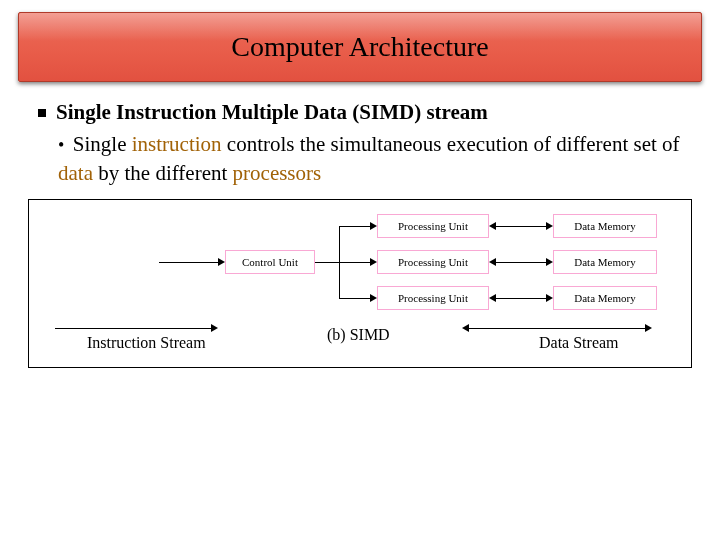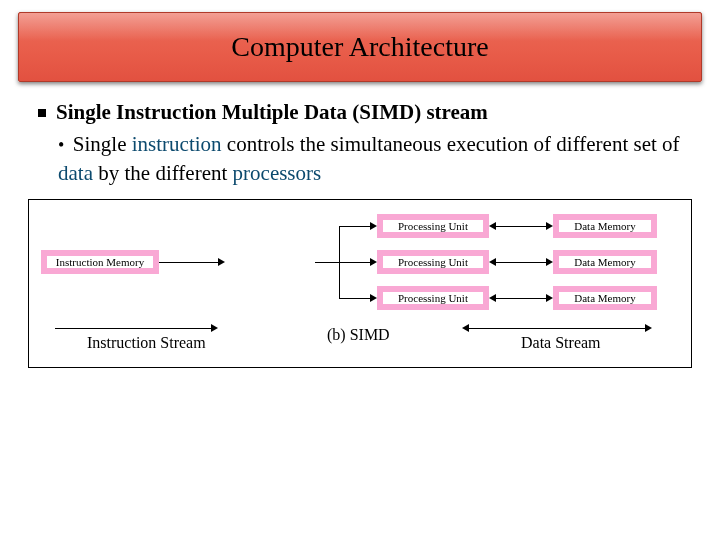--- a/index.html
+++ b/index.html
@@ -55,39 +55,39 @@
   }
   .sub {
     margin-left: 28px;
     margin-bottom: 8px;
     font-weight: normal;
   }
   .sub .dot {
     font-size: 18px;
     margin-right: 4px;
   }
-  .red { color: #0c4a6e; }
+  .red { color: #a16207; }
   .diagram-wrap {
     margin: 12px 28px 0 28px;
     border: 1px solid #000;
     background: #fff;
     padding: 10px 8px 2px 8px;
   }
   .diagram {
     position: relative;
     width: 640px;
     height: 155px;
     font-family: "Times New Roman", serif;
     font-size: 11px;
     color: #000;
     background: #fff;
   }
   .box {
     position: absolute;
-    border: 6px solid #f9a8d4;
+    border: 1px solid #f9a8d4;
     background: #fff;
     display: flex;
     align-items: center;
     justify-content: center;
     text-align: left;
     font-size: 11px;
   }
   .hline, .vline {
     position: absolute;
     background: #000;
@@ -120,22 +120,22 @@
     <span class="sq"></span><span>Single Instruction Multiple Data (SIMD) stream</span>
   </div>
   <div class="sub">
     <span class="dot">• </span><span>Single </span><span class="red">instruction</span><span> controls the simultaneous execution of different set of </span><span class="red">data</span><span> by the different </span><span class="red">processors</span>
   </div>
 </div>
 
 <div class="diagram-wrap">
   <div class="diagram">
 
-    <div class="box" style="left:4px; top:40px; width:118px; height:24px;">Instruction Memory</div>
 
+    <div class="box" style="left:188px; top:40px; width:90px; height:24px;">Control Unit</div>
 
     <div class="box" style="left:340px; top:4px; width:112px; height:24px;">Processing Unit</div>
     <div class="box" style="left:340px; top:40px; width:112px; height:24px;">Processing Unit</div>
     <div class="box" style="left:340px; top:76px; width:112px; height:24px;">Processing Unit</div>
 
     <div class="box" style="left:516px; top:4px; width:104px; height:24px;">Data Memory</div>
     <div class="box" style="left:516px; top:40px; width:104px; height:24px;">Data Memory</div>
     <div class="box" style="left:516px; top:76px; width:104px; height:24px;">Data Memory</div>
 
     <div class="hline" style="left:122px; top:52px; width:60px;"></div>
@@ -165,17 +165,17 @@
     <div class="arrow-l" style="left:452px; top:84px;"></div>
     <div class="arrow-r" style="left:509px; top:84px;"></div>
 
     <div class="hline" style="left:18px; top:118px; width:156px;"></div>
     <div class="arrow-r" style="left:174px; top:114px;"></div>
     <div class="dlabel" style="left:50px; top:124px;">Instruction Stream</div>
 
     <div class="hline" style="left:432px; top:118px; width:176px;"></div>
     <div class="arrow-l" style="left:425px; top:114px;"></div>
     <div class="arrow-r" style="left:608px; top:114px;"></div>
-    <div class="dlabel" style="left:484px; top:124px;">Data Stream</div>
+    <div class="dlabel" style="left:502px; top:124px;">Data Stream</div>
 
     <div class="dlabel" style="left:290px; top:116px;">(b) SIMD</div>
   </div>
 </div>
 
 </body></html>

